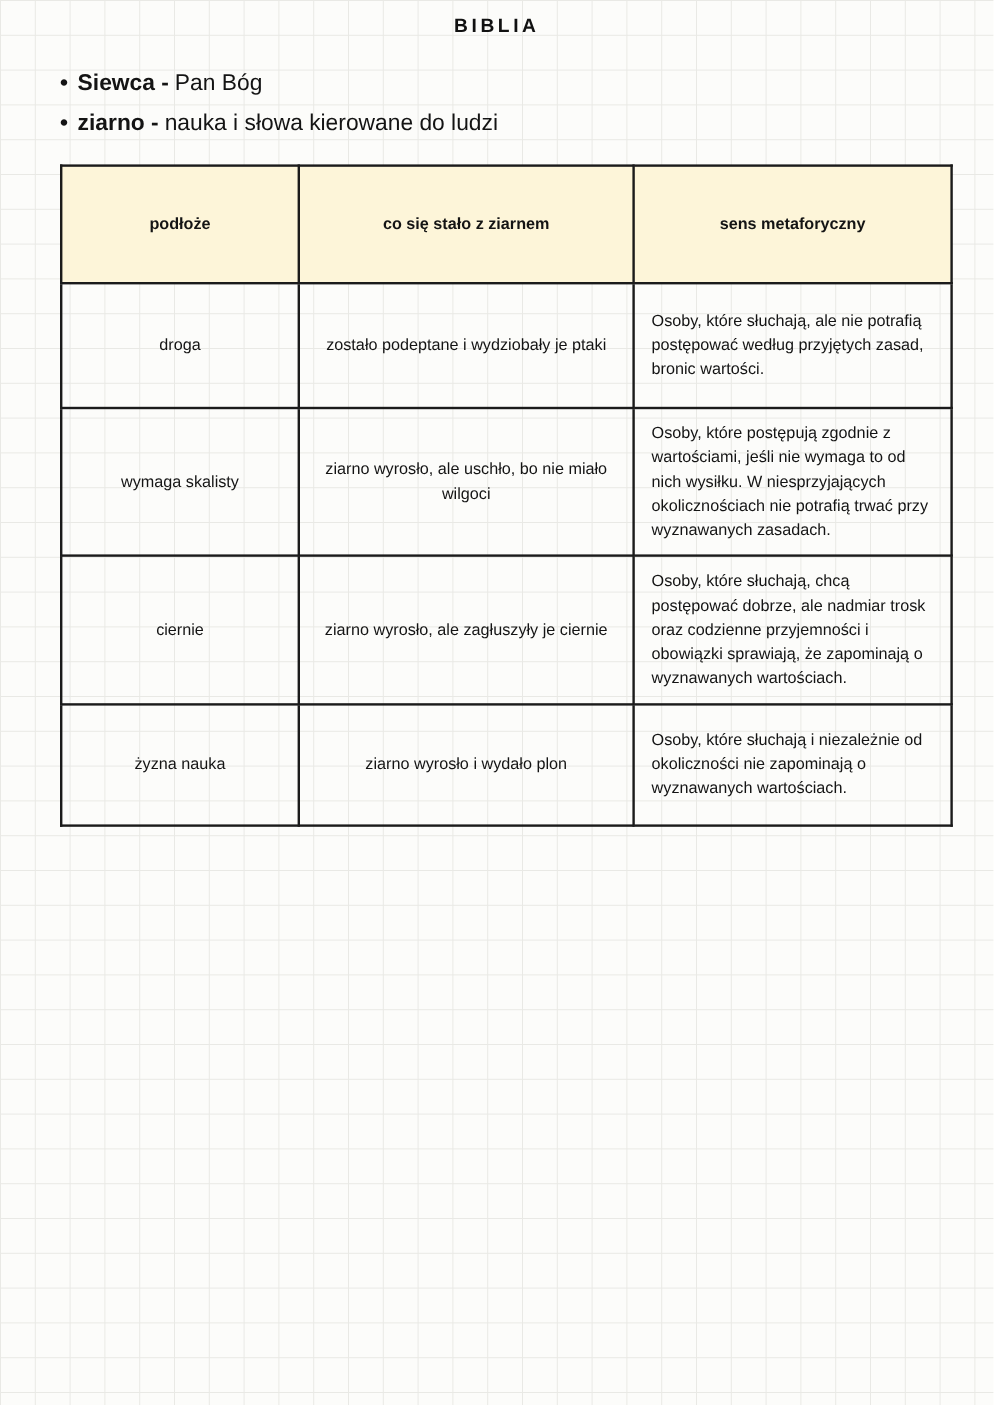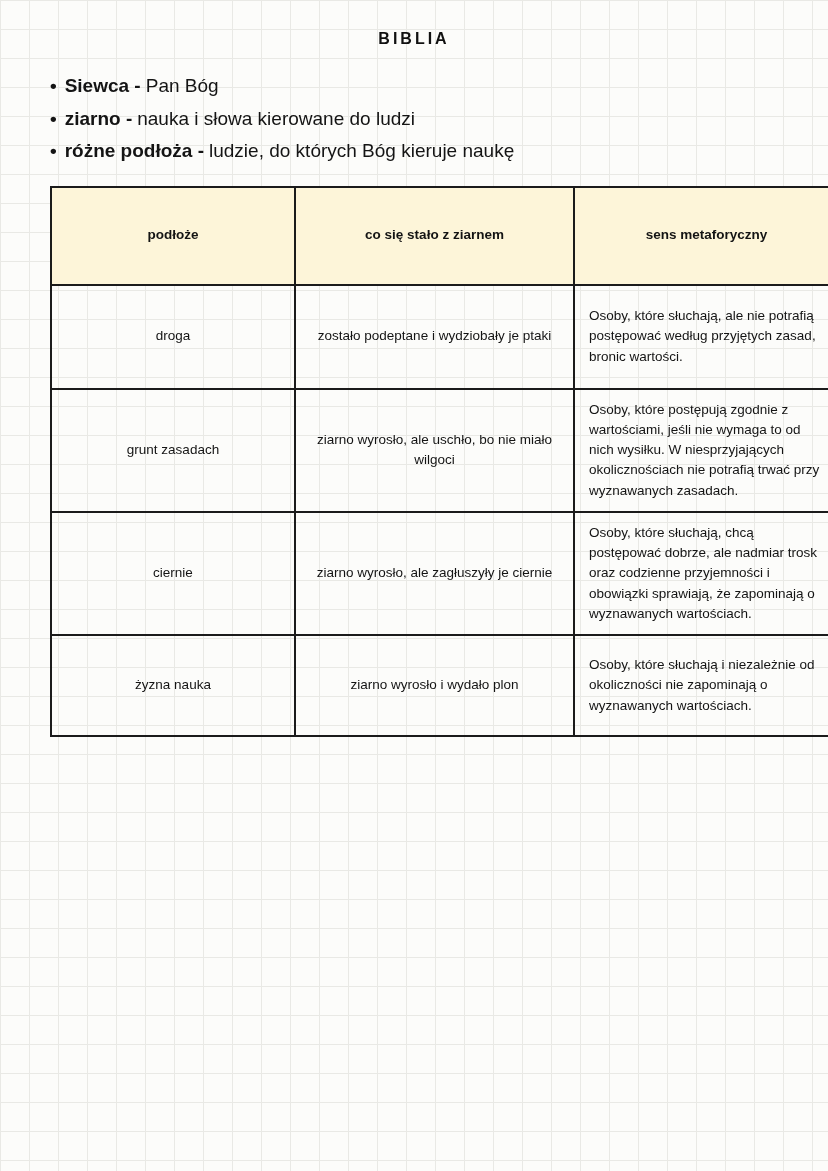--- a/index.html
+++ b/index.html
@@ -34,21 +34,21 @@
     line-height: 1.05;
     letter-spacing: 4px;
     color: #fff3b8;
     -webkit-text-stroke: 2.5px #ffd965;
     text-shadow:
       0 3px 0 #ffe28a,
       0 5px 6px rgba(250, 210, 100, 0.45);
   }
 
   .subtitle {
-    margin-top: 30px;
+    margin-top: 14px;
     text-align: center;
     font-size: 16px;
     font-weight: bold;
     letter-spacing: 3px;
     color: #111;
   }
 
   .bullets {
     margin: 24px 0 0 50px;
     font-size: 19px;
@@ -72,21 +72,21 @@
     vertical-align: middle;
     box-sizing: border-box;
     word-wrap: break-word;
   }
   .notes-table th {
     background: #fdf5d9;
     font-weight: bold;
     text-align: center;
     height: 98px;
   }
-  .col-podloze  { width: 244px; }
+  .col-podloze  { width: 198px; }
   .col-ziarno   { width: 279px; }
   .col-sens     { width: 265px; }
   td.c-podloze, td.c-ziarno { text-align: center; }
   td.c-sens { text-align: left; border-radius: 28px; }
 
   tr.r0 td { height: 104px; }
   tr.r1 td { height: 116px; }
   tr.r2 td { height: 108px; }
   tr.r3 td { height: 101px; }
 </style>
@@ -98,41 +98,38 @@
 
   <div class="subtitle">BIBLIA</div>
 
   <div class="bullets">
     <div class="bullet">
       <span class="dot">•</span><span class="term">Siewca -</span><span>Pan Bóg</span>
     </div>
     <div class="bullet">
       <span class="dot">•</span><span class="term">ziarno -</span><span>nauka i słowa kierowane do ludzi</span>
     </div>
-    <div class="bullet">
-      <span class="dot">•</span><span class="term">różne podłoża -</span><span>ludzie, do których Bóg kieruje naukę</span>
-    </div>
   </div>
 
   <table class="notes-table">
     <thead>
       <tr>
         <th class="col-podloze">podłoże</th>
         <th class="col-ziarno">co się stało z ziarnem</th>
         <th class="col-sens">sens metaforyczny</th>
       </tr>
     </thead>
     <tbody>
       <tr class="r0">
         <td class="c-podloze">droga</td>
         <td class="c-ziarno">zostało podeptane i wydziobały je ptaki</td>
         <td class="c-sens">Osoby, które słuchają, ale nie potrafią postępować według przyjętych zasad, bronic wartości.</td>
       </tr>
       <tr class="r1">
-        <td class="c-podloze">grunt zasadach</td>
+        <td class="c-podloze">wymaga skalisty</td>
         <td class="c-ziarno">ziarno wyrosło, ale uschło, bo nie miało wilgoci</td>
         <td class="c-sens">Osoby, które postępują zgodnie z wartościami, jeśli nie wymaga to od nich wysiłku. W niesprzyjających okolicznościach nie potrafią trwać przy wyznawanych zasadach.</td>
       </tr>
       <tr class="r2">
         <td class="c-podloze">ciernie</td>
         <td class="c-ziarno">ziarno wyrosło, ale zagłuszyły je ciernie</td>
         <td class="c-sens">Osoby, które słuchają, chcą postępować dobrze, ale nadmiar trosk oraz codzienne przyjemności i obowiązki sprawiają, że zapominają o wyznawanych wartościach.</td>
       </tr>
       <tr class="r3">
         <td class="c-podloze">żyzna nauka</td>

